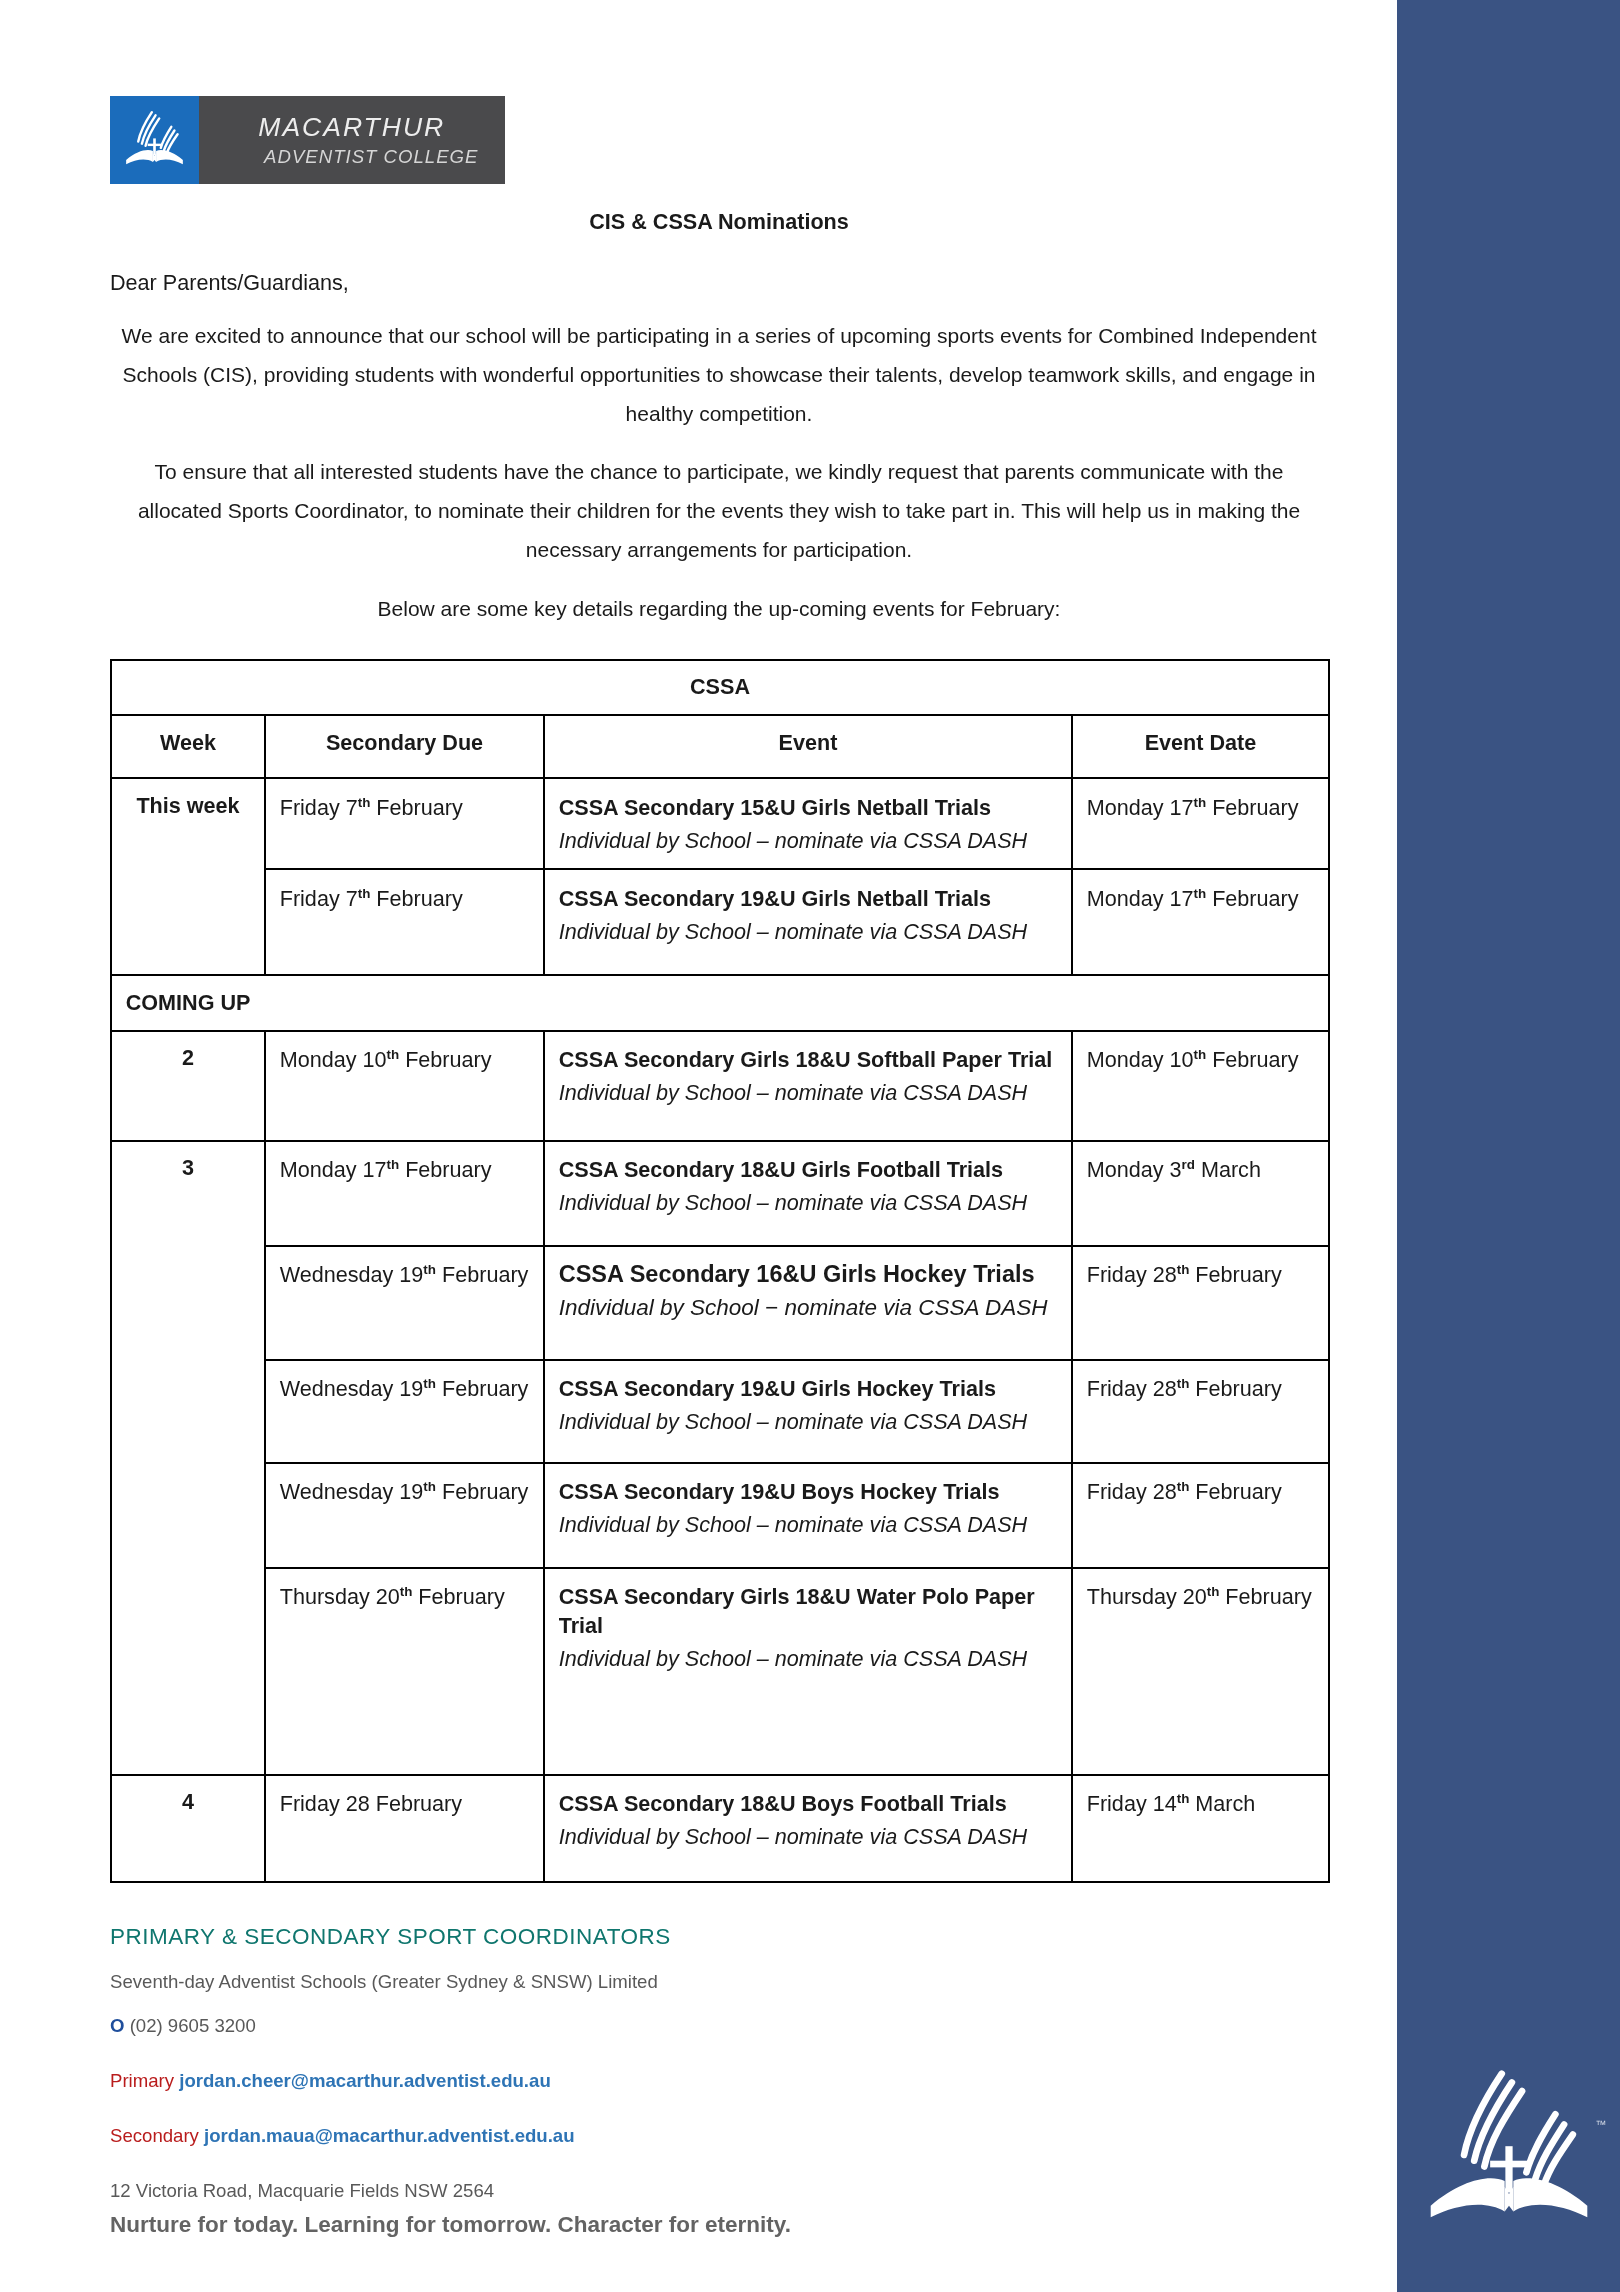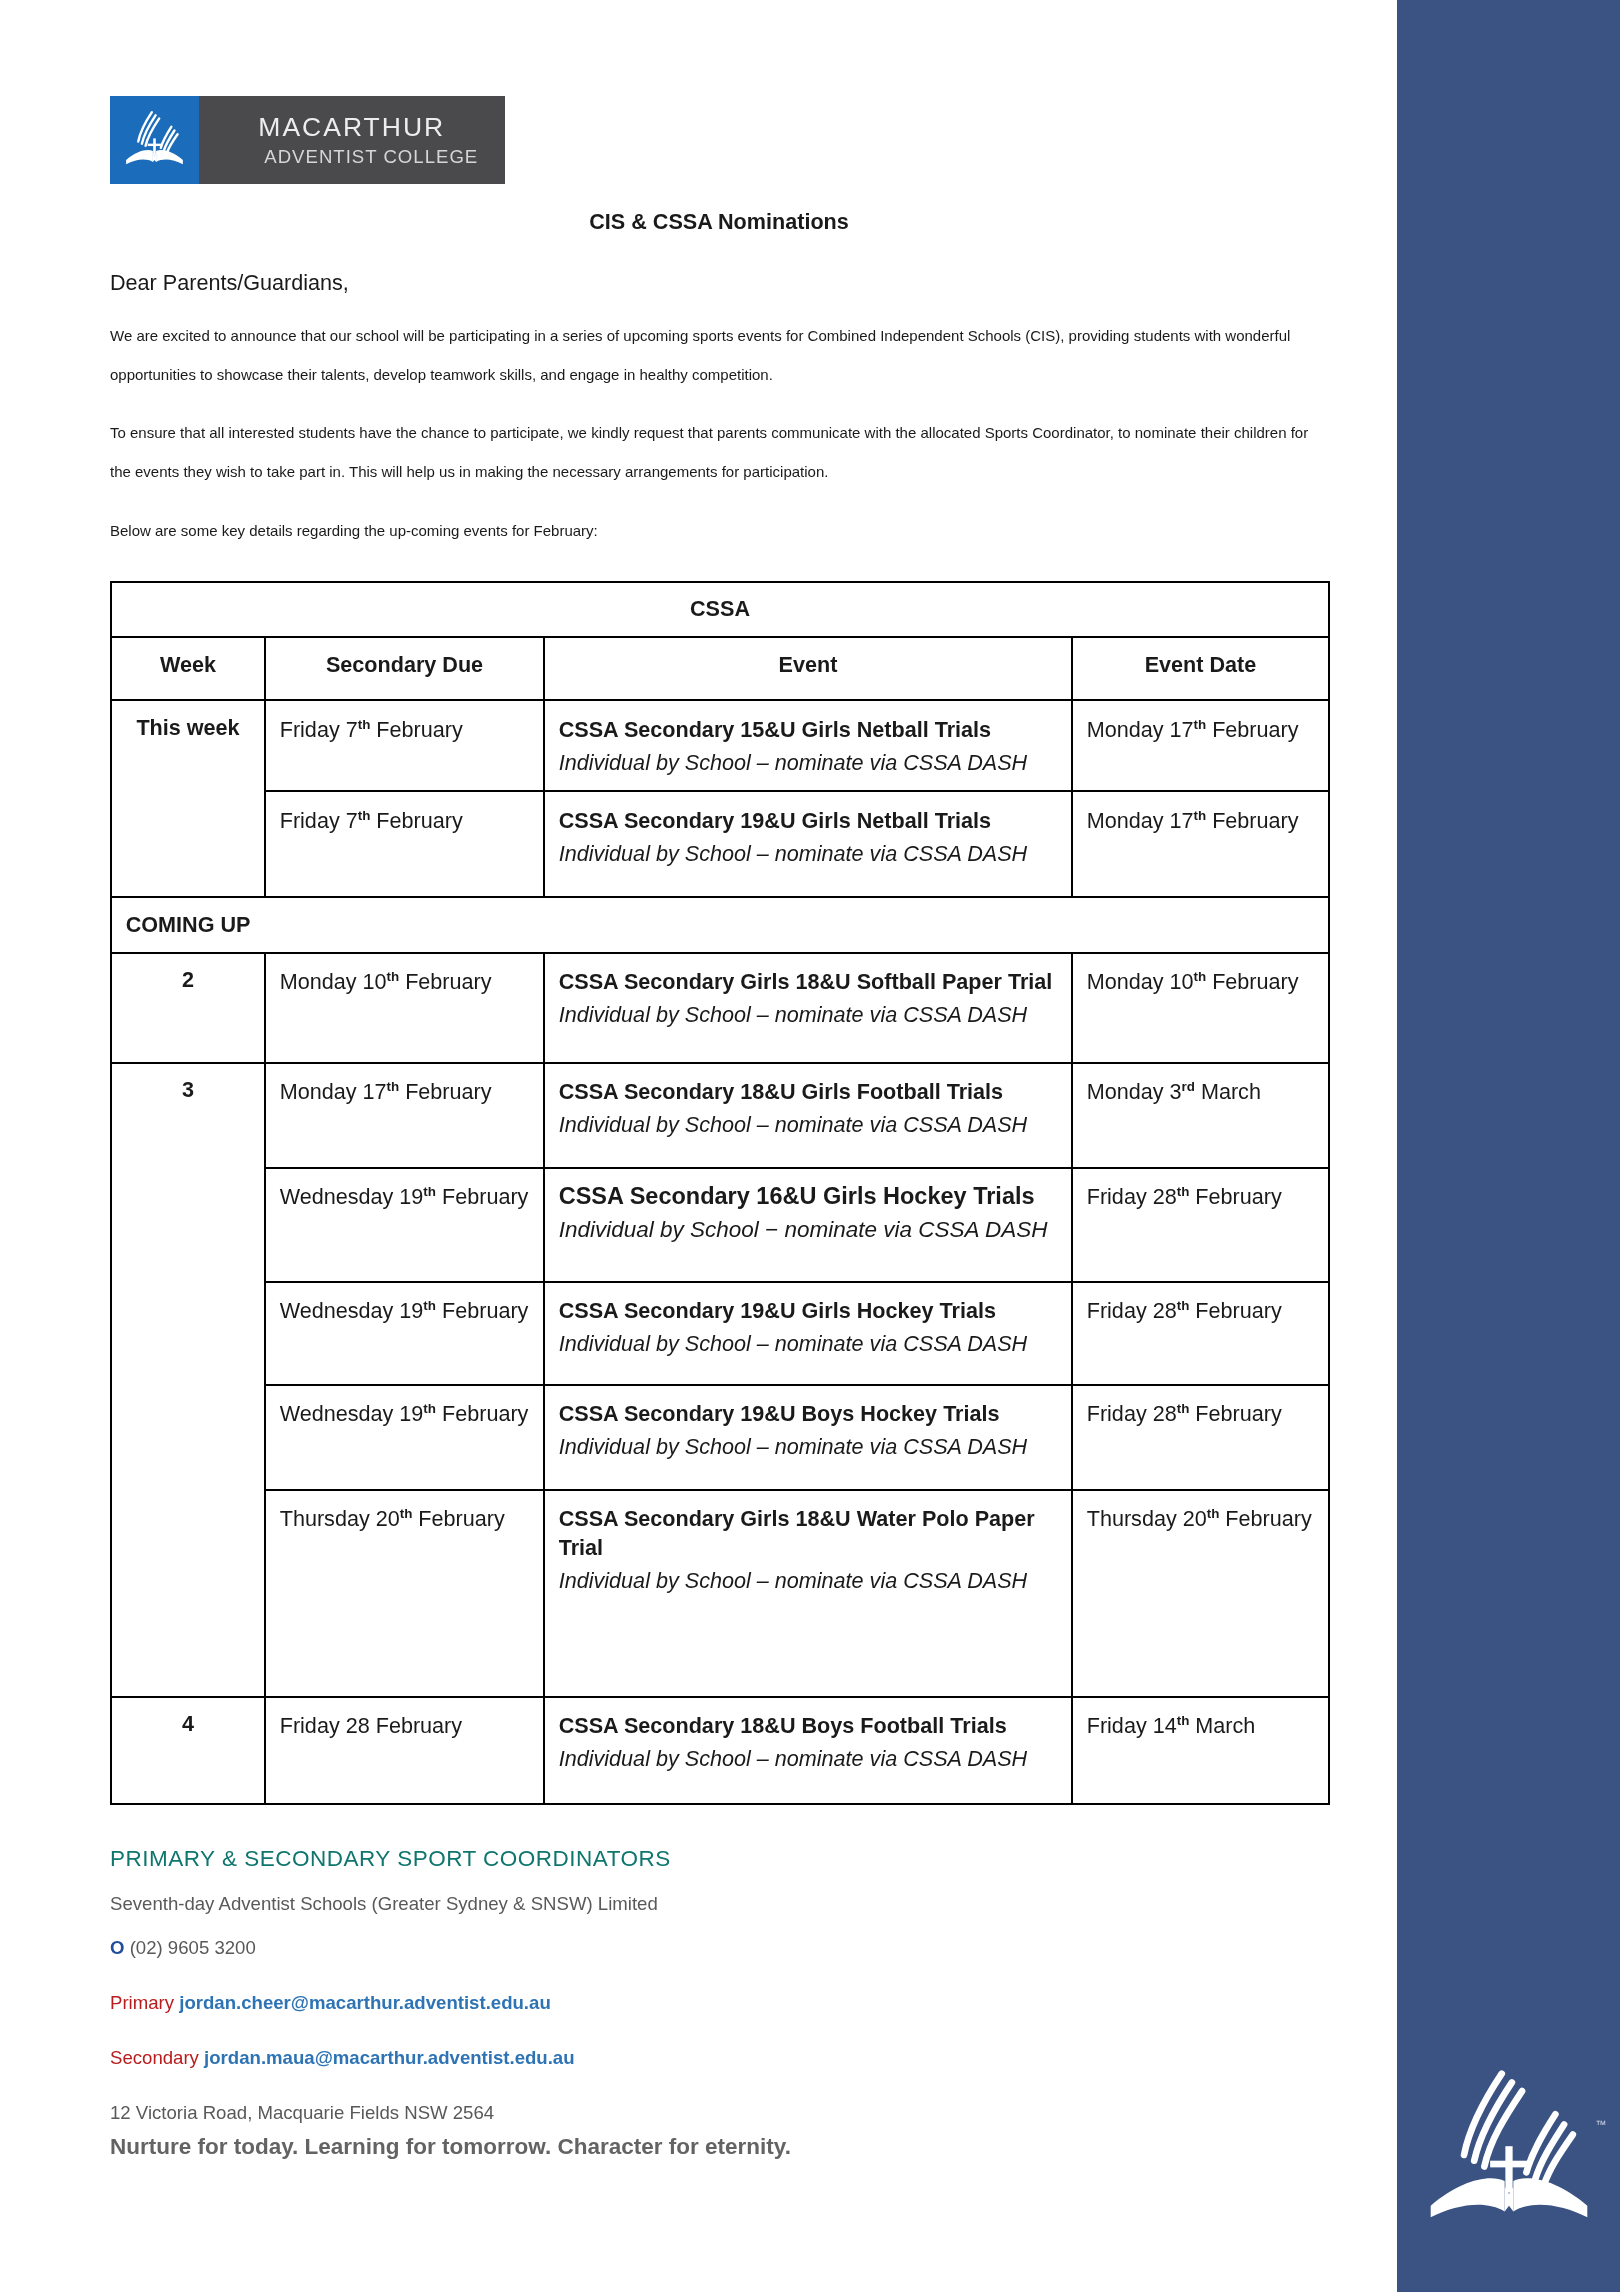--- a/index.html
+++ b/index.html
@@ -12,27 +12,27 @@
   .sidebar .mark { position:absolute; left:50%; transform:translateX(-50%); bottom:45px; width:174px; height:192px; }
   .sidebar .tm { position:absolute; right:13.7px; bottom:163px; color:#cfd6e4; font-size:10.8px; }
 
   
   .content { position:absolute; left:110px; top:0; width:1218px; }
 
   
   .banner { margin-top:96px; display:flex; width:395px; height:88px; }
   .banner .sq { width:91px; height:88px; background:#1B6CBB; display:flex; align-items:center; justify-content:center; }
   .banner .sq svg { width:63px; height:63px; }
-  .banner .gray { width:315px; height:88px; background:#4A4A4C; color:#E4E4E4; display:flex; flex-direction:column; align-items:center; justify-content:center; }
+  .banner .gray { width:315px; height:88px; background:#4A4A4C; color:#E4E4E4; display:flex; flex-direction:column; align-items:center; justify-content:center;font-style:italic; }
   .banner .l1 { font-size:26.5px; letter-spacing:2px; color:#EDEDED; }
   .banner .l2 { font-size:18.6px; letter-spacing:1px; color:#D6D6D6; margin-top:2.9px;margin-left:39px; }
 
   .doc-title { text-align:center; font-weight:700; font-size:21.6px; margin-top:25px; }
   .salutation { font-size:21.6px; margin-top:35px; }
-  .para { font-size:15px; line-height:39px; margin-top:19.6px; }
+  .para { font-size:21px; line-height:39px; margin-top:19.6px;text-align:center; }
 
   
   table.events { border-collapse:collapse; border:2.9px solid #000; width:1218px; margin-top:31px; table-layout:fixed; }
   table.events td { border:2px solid #000; vertical-align:top; font-size:21.6px; padding:13.7px; }
   .caption-row td { text-align:center; font-weight:700; height:53px; padding:11.8px; }
   .header-row td { text-align:center; font-weight:700; height:63px; padding:15.7px 7.8px; }
   .week-cell { font-weight:700; text-align:center; padding-top:15.7px; }
   .sub-cell, .date-cell { padding-top:15.7px; line-height:29px; }
   .event-cell { padding:21.6px 15.7px 9.8px; }
   .event-title { font-weight:700; line-height:29px; }

